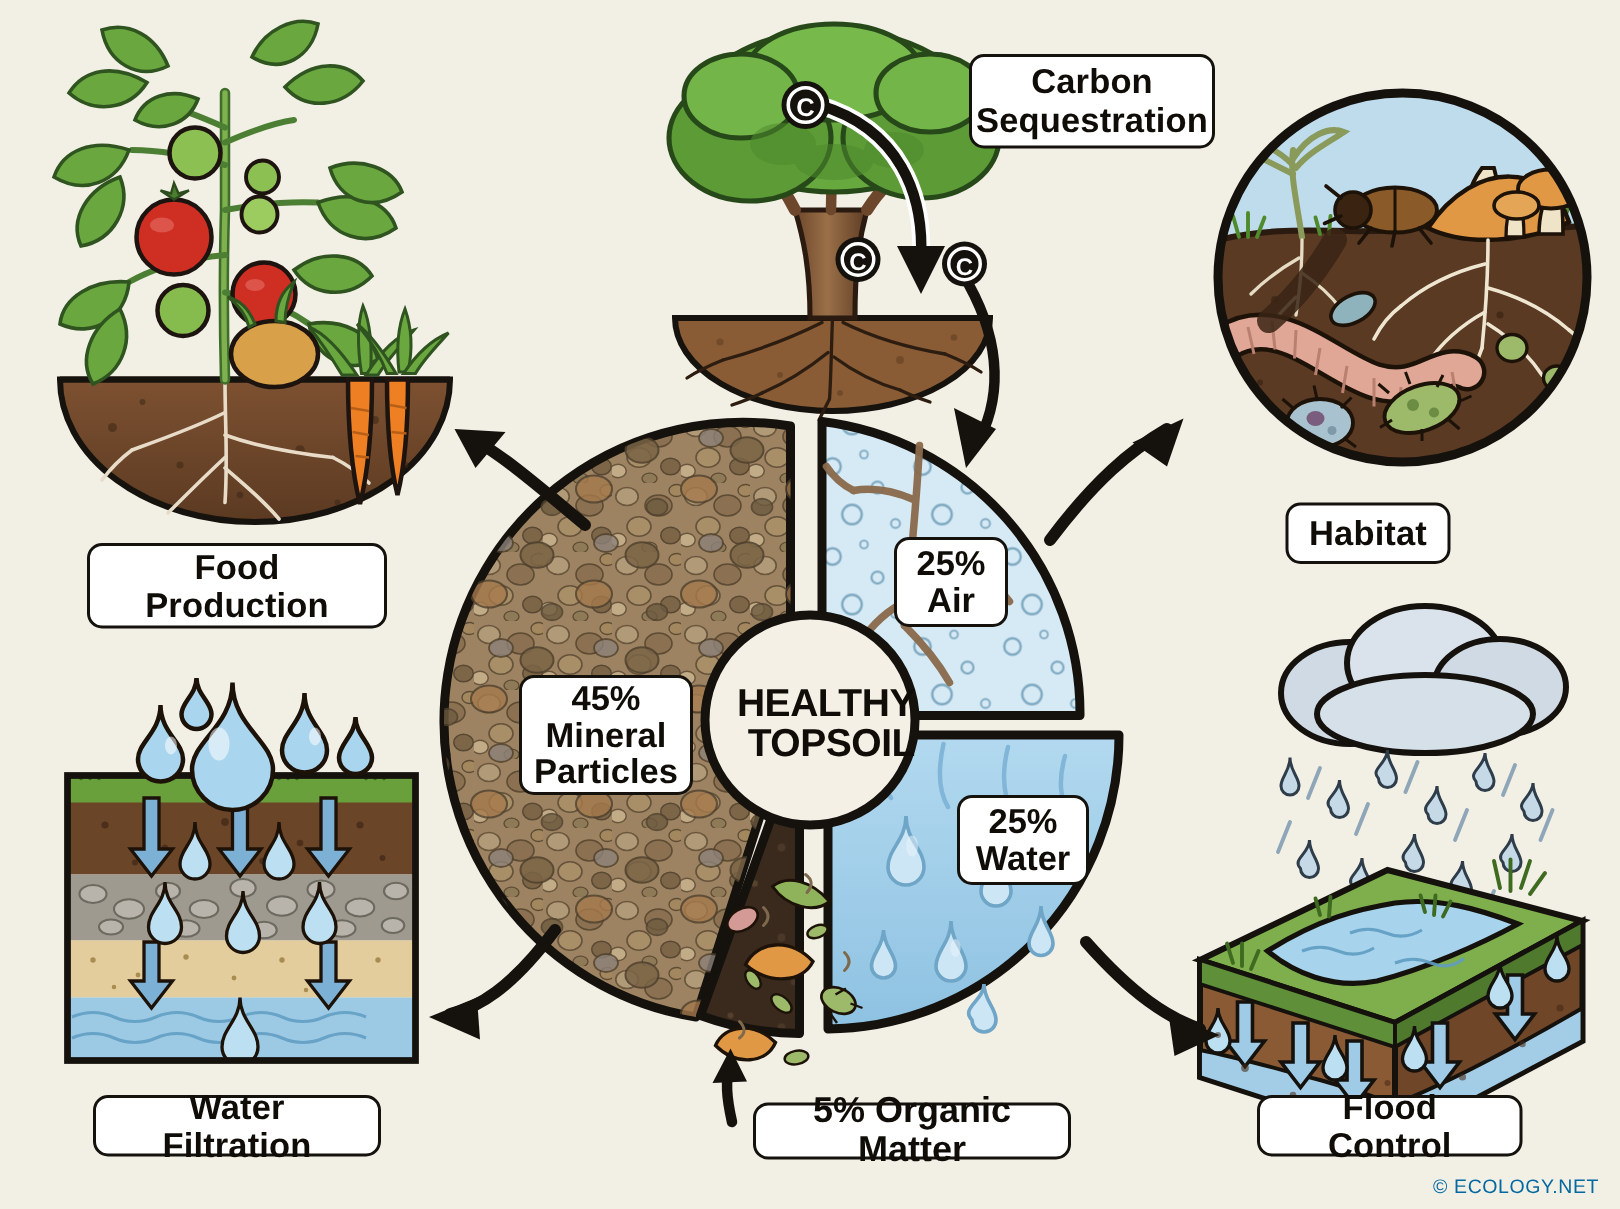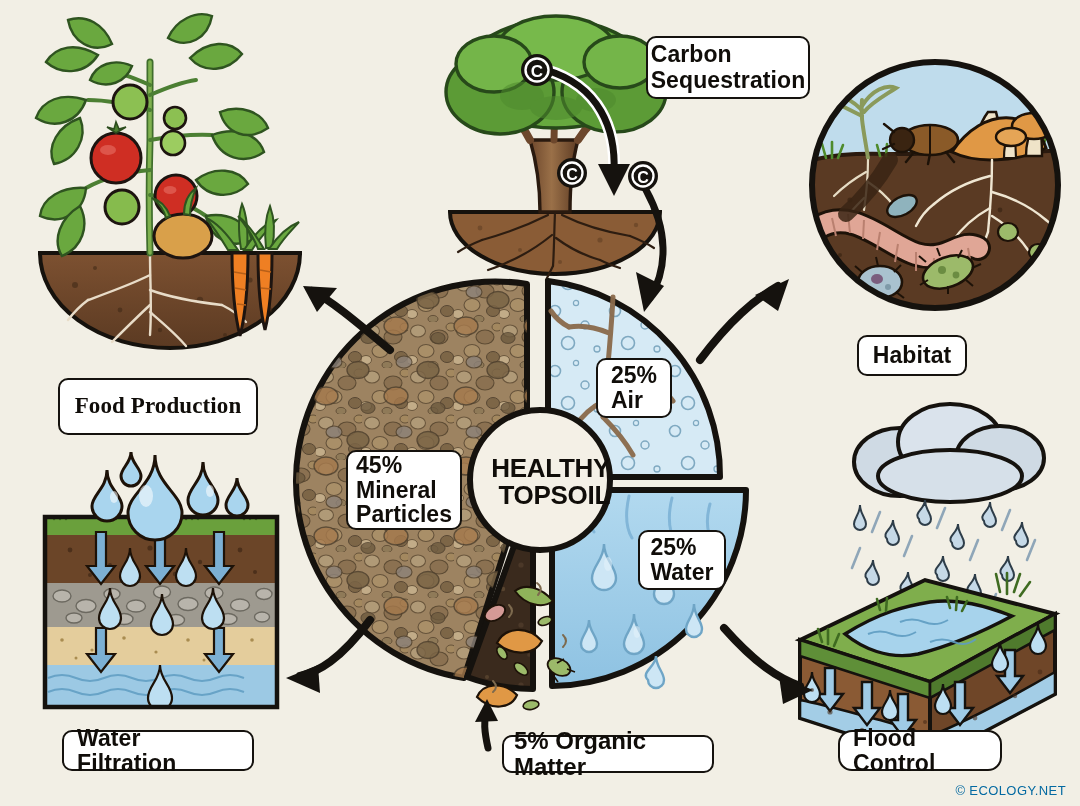--- a/index.html
+++ b/index.html
@@ -12,20 +12,21 @@
   .stage{position:absolute;inset:0;}
 
   
   .pill{
     position:absolute;
     background:#ffffff;
     border:2.5px solid #15120e;
     border-radius:10px;
     color:#100d09;
     font-weight:bold;
+    text-align:center;
     line-height:1.08;
     display:flex;align-items:center;justify-content:center;
     box-sizing:border-box;
     white-space:pre-line;
     z-index:40;
   }
 
   .corner-label{font-size:23px;letter-spacing:.1px;padding:5px 13px;}
   .wedge-label{font-size:23px;padding:5px 10px;}
 
@@ -719,21 +720,21 @@
 
   <div class="pill wedge-label" style="left:346px;top:450px;width:116px;height:80px;">45%
 Mineral
 Particles</div>
   <div class="pill wedge-label" style="left:596px;top:358px;width:76px;height:60px;">25%
 Air</div>
   <div class="pill wedge-label" style="left:638px;top:530px;width:88px;height:60px;">25%
 Water</div>
   <div class="pill wedge-label" style="left:502px;top:735px;width:212px;height:38px;font-size:24px;">5% Organic Matter</div>
 
-  <div class="pill corner-label" style="left:58px;top:378px;width:200px;height:57px;font-family:Liberation Serif, serif;">Food Production</div>
+  <div class="pill corner-label" style="left:58px;top:362px;width:200px;height:57px;">Food Production</div>
   <div class="pill corner-label" style="left:646px;top:36px;width:164px;height:63px;line-height:1.12;">Carbon
 Sequestration</div>
   <div class="pill corner-label" style="left:857px;top:335px;width:110px;height:41px;">Habitat</div>
   <div class="pill corner-label" style="left:62px;top:730px;width:192px;height:41px;">Water Filtration</div>
-  <div class="pill corner-label" style="left:838px;top:730px;width:164px;height:41px;border-radius:14px;">Flood Control</div>
+  <div class="pill corner-label" style="left:838px;top:730px;width:177px;height:41px;">Flood Control</div>
 
   <div class="copyright">© ECOLOGY.NET</div>
 </div>
 
 </body></html>

